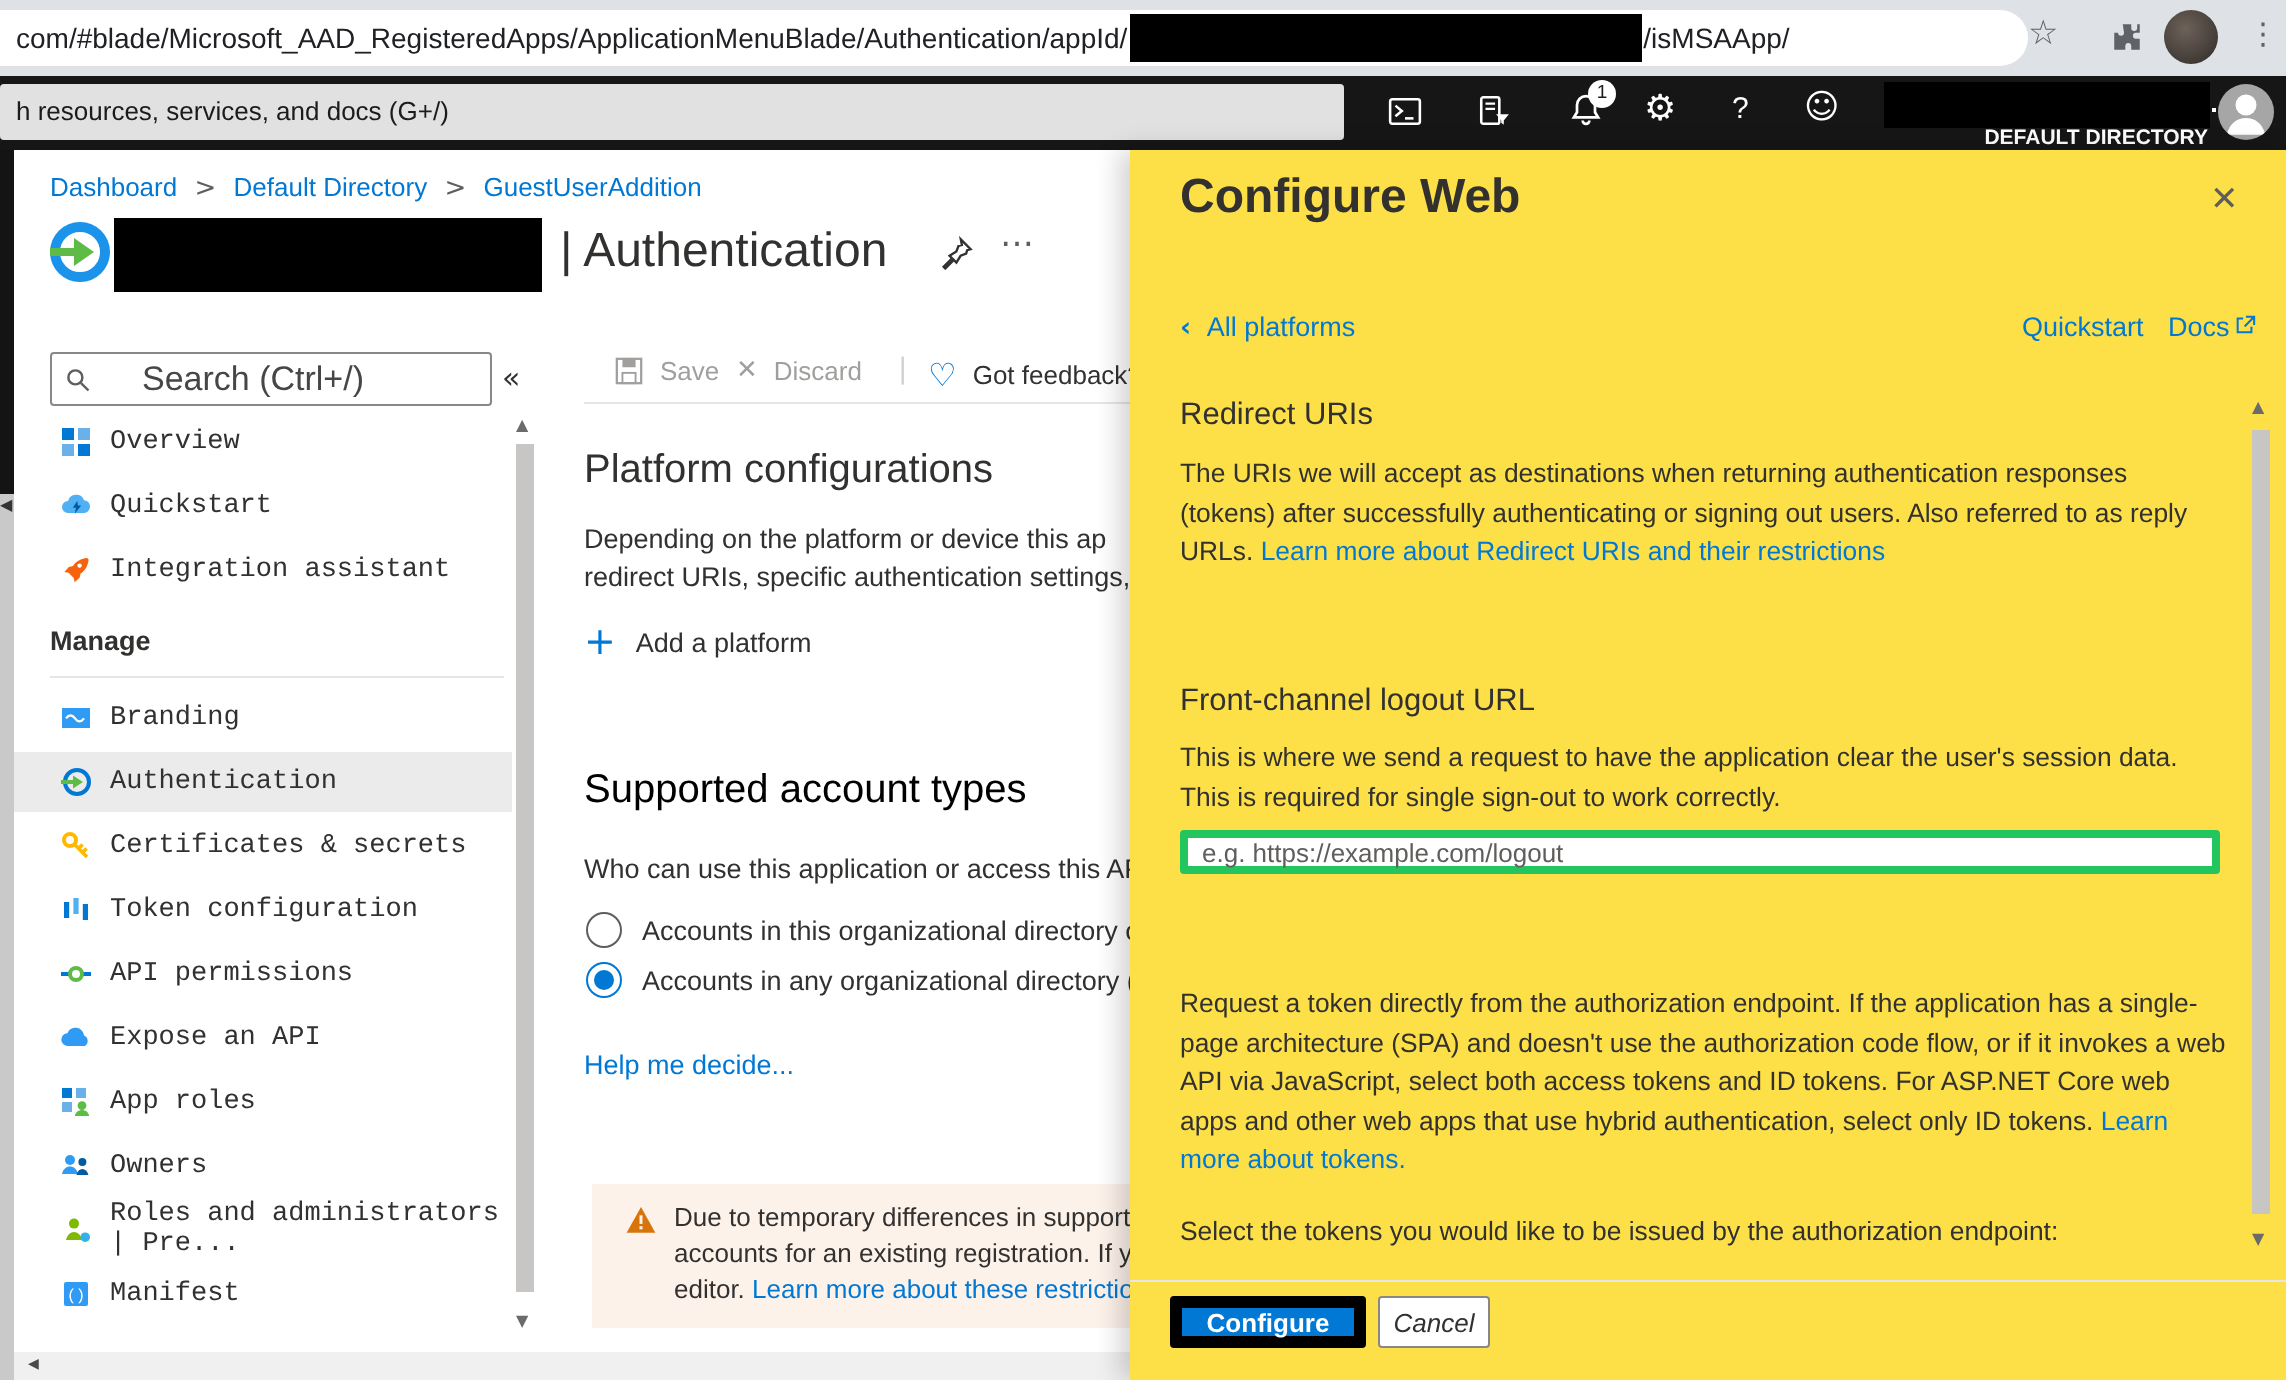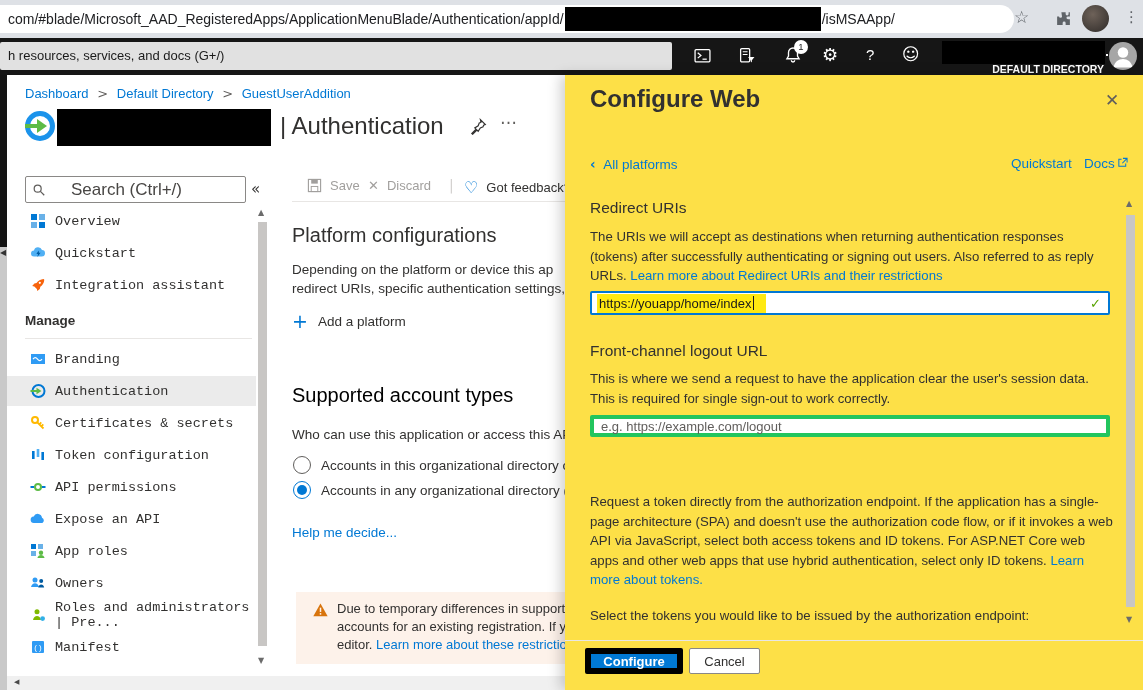--- a/index.html
+++ b/index.html
@@ -299,37 +299,32 @@
     <a class="link">Docs</a><svg style="margin-left:2px;" width="11" height="11" viewBox="0 0 12 12">
         <path d="M5 2.5H2v7.5h7.5V7" fill="none" stroke="#0078d4" stroke-width="1.1"></path>
         <path d="M6.5 1.5H11V6M11 1.5L5.8 6.8" fill="none" stroke="#0078d4" stroke-width="1.1"></path>
       </svg>
   </div>
 
   <div class="abs phead nowrap" style="left:25px;top:124px;font-weight:400;font-size:15.5px;">Redirect URIs</div>
   <p class="abs ppara" style="left:25px;top:152px;width:524px;">
     <span>The URIs we will accept as destinations when returning authentication responses (tokens) after successfully authenticating or signing out users. Also referred to as reply URLs. </span><a class="link">Learn more about Redirect URIs and their restrictions</a>
   </p>
-  <div class="abs pinput" style="left:25px;top:216px;width:520px;height:24px;border:2px solid #0078d4;">
-    <span class="hl nowrap" style="margin-left:5px;font-size:13px;color:#1b1b1b;padding:2px 14px 2px 2px;">https://youapp/home/index</span>
-    <span style="width:1px;height:14px;background:#1b1b1b;margin-left:-13px;"></span>
-    <span class="g" style="margin-left:auto;margin-right:7px;color:#57a300;font-size:13px;">✓</span>
-  </div>
 
   <div class="abs phead nowrap" style="left:25px;top:267px;font-weight:400;font-size:15.5px;">Front-channel logout URL</div>
   <p class="abs ppara" style="left:25px;top:294px;width:524px;">This is where we send a request to have the application clear the user's session data. This is required for single sign-out to work correctly.</p>
   <div class="abs pinput" style="left:25px;top:340px;width:520px;height:22px;">
     <span class="nowrap" style="margin-left:7px;font-size:13px;color:#605e5c;">e.g. https://example.com/logout</span>
   </div>
 
   <p class="abs ppara" style="left:25px;top:417px;width:524px;">
     <span>Request a token directly from the authorization endpoint. If the application has a single-page architecture (SPA) and doesn't use the authorization code flow, or if it invokes a web API via JavaScript, select both access tokens and ID tokens. For ASP.NET Core web apps and other web apps that use hybrid authentication, select only ID tokens. </span><a class="link">Learn more about tokens.</a>
   </p>
   <div class="abs ppara nowrap" style="left:25px;top:531px;">Select the tokens you would like to be issued by the authorization endpoint:</div>
 
   <span class="abs g tri" style="left:561px;top:124px;">▲</span>
   <div class="abs sb-thumb" style="left:561px;top:140px;width:9px;height:392px;"></div>
   <span class="abs g tri" style="left:561px;top:540px;">▼</span>
 
   <div class="abs sep-line" style="left:0;top:565px;width:578px;height:1px;"></div>
   <div class="abs btn-primary" style="left:20px;top:573px;width:98px;height:26px;border-radius:2px;">Configure</div>
-  <div class="abs btn-secondary" style="left:124px;top:573px;width:71px;height:26px;border-radius:2px;">Cancel</div>
+  <div class="abs btn-secondary" style="left:124px;top:573px;width:56px;height:26px;border-radius:2px;font-style:italic;">Cancel</div>
 </div>
 
 </body></html>

